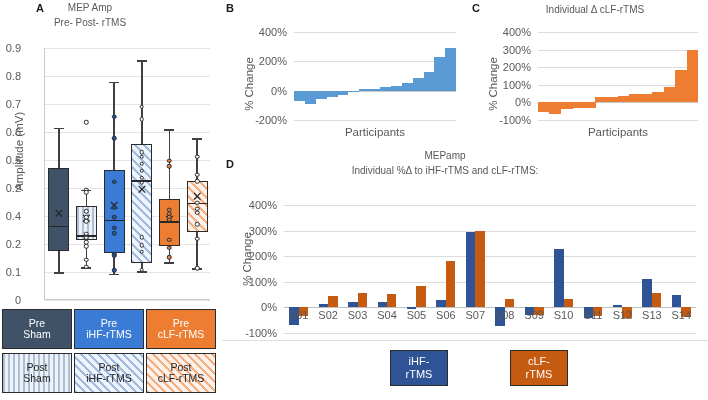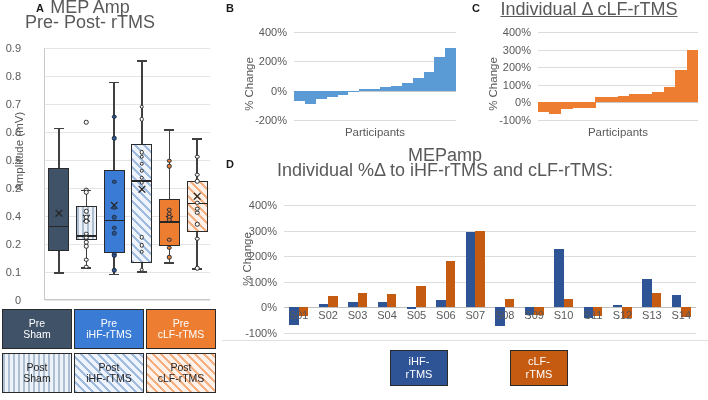--- a/index.html
+++ b/index.html
@@ -1,19 +1,19 @@
 <!DOCTYPE html>
 <html><head>
 <meta charset="utf-8">
 <style>
   html,body{margin:0;padding:0;background:#fff;}
   body{width:708px;height:400px;font-family:"Liberation Sans",sans-serif;color:#595959;overflow:hidden;position:relative;}
   .panel{position:absolute;}
   .plabel{font-weight:bold;font-size:11px;color:#1a1a1a;position:absolute;}
-  .ttl{font-size:18px;color:#595959;text-align:center;line-height:15px;}
+  .ttl{font-size:10px;color:#595959;text-align:center;line-height:15px;}
   .axlbl{font-size:11.5px;color:#595959;}
   .tick{font-size:11px;color:#595959;white-space:nowrap;}
   .vrot{transform:rotate(-90deg);transform-origin:center center;white-space:nowrap;}
 
   
   #panelA{left:0;top:0;width:220px;height:335px;}
   #pa-title{left:30px;top:4px;width:180px;}
   #pa-ylabel{position:absolute;left:-16px;top:150px;width:70px;text-align:center;}
   #pa-plot{position:absolute;left:44px;top:48px;width:166px;height:252px;border-left:1px solid #c9c9c9;border-bottom:1px solid #c9c9c9;box-sizing:border-box;}
   #pa-plot .grid{position:absolute;left:0;right:0;height:0;border-top:1px solid #e4e4e4;}
@@ -251,21 +251,21 @@
       <div class="wbar" style="left: 118.8px; width: 11.2px; top: 46.2px; height: 12.4667px; background: rgb(91, 155, 213);"></div>
       <div class="wbar" style="left: 129.6px; width: 11.2px; top: 39.6px; height: 19.0667px; background: rgb(91, 155, 213);"></div>
       <div class="wbar" style="left: 140.4px; width: 11.2px; top: 24.9333px; height: 33.7333px; background: rgb(91, 155, 213);"></div>
       <div class="wbar" style="left: 151.2px; width: 11.2px; top: 16.1333px; height: 42.5333px; background: rgb(91, 155, 213);"></div>
     </div>
   <div class="axlbl" style="position:absolute;left:72px;top:126px;width:162px;text-align:center;">Participants</div>
 </div>
 
 <div class="panel" id="panelC">
   <div class="plabel" style="left:4px;top:2px;">C</div>
-  <div class="ttl" style="position:absolute;left:12px;top:2px;width:218px;text-decoration:underline;">Individual Δ cLF-rTMS</div>
+  <div class="ttl" style="position:absolute;left:18px;top:2px;width:218px;">Individual Δ cLF-rTMS</div>
   <div class="axlbl vrot" style="position:absolute;left:-10px;top:78px;width:70px;text-align:center;">% Change</div>
   <div class="bcticks tick" id="pc-ticks" style="left:14px;top:32px;width:52px;height:88px;">
       <div class="tk tick" style="top: 0px;">400%</div>
       <div class="tk tick" style="top: 17.6px;">300%</div>
       <div class="tk tick" style="top: 35.2px;">200%</div>
       <div class="tk tick" style="top: 52.8px;">100%</div>
       <div class="tk tick" style="top: 70.4px;">0%</div>
       <div class="tk tick" style="top: 88px;">-100%</div>
     </div>
   <div class="bcplot" id="pc-plot" style="left:70px;top:32px;width:160px;height:88px;">

